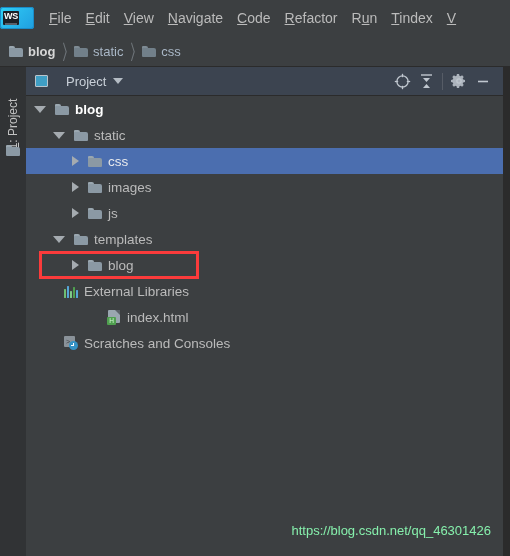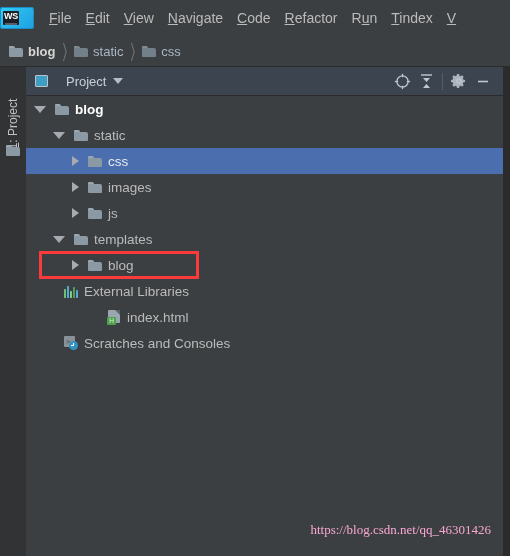--- a/index.html
+++ b/index.html
@@ -363,24 +363,23 @@
     box-sizing: border-box;
     border: 3px solid #fb3b3b;
     pointer-events: none;
   }
 
   
   .watermark {
     position: absolute;
     right: 12px;
     bottom: 18px;
-    color: #f9a8d4;
+    color: #86efac;
     font-size: 13px;
     cursor: default;
-    font-family: Liberation Serif, serif;
   }
 
   
   .rightedge {
     position: absolute;
     right: 0; top: 67px;
     width: 7px; height: 489px;
     background: #2b2b2b;
   }
 </style>

